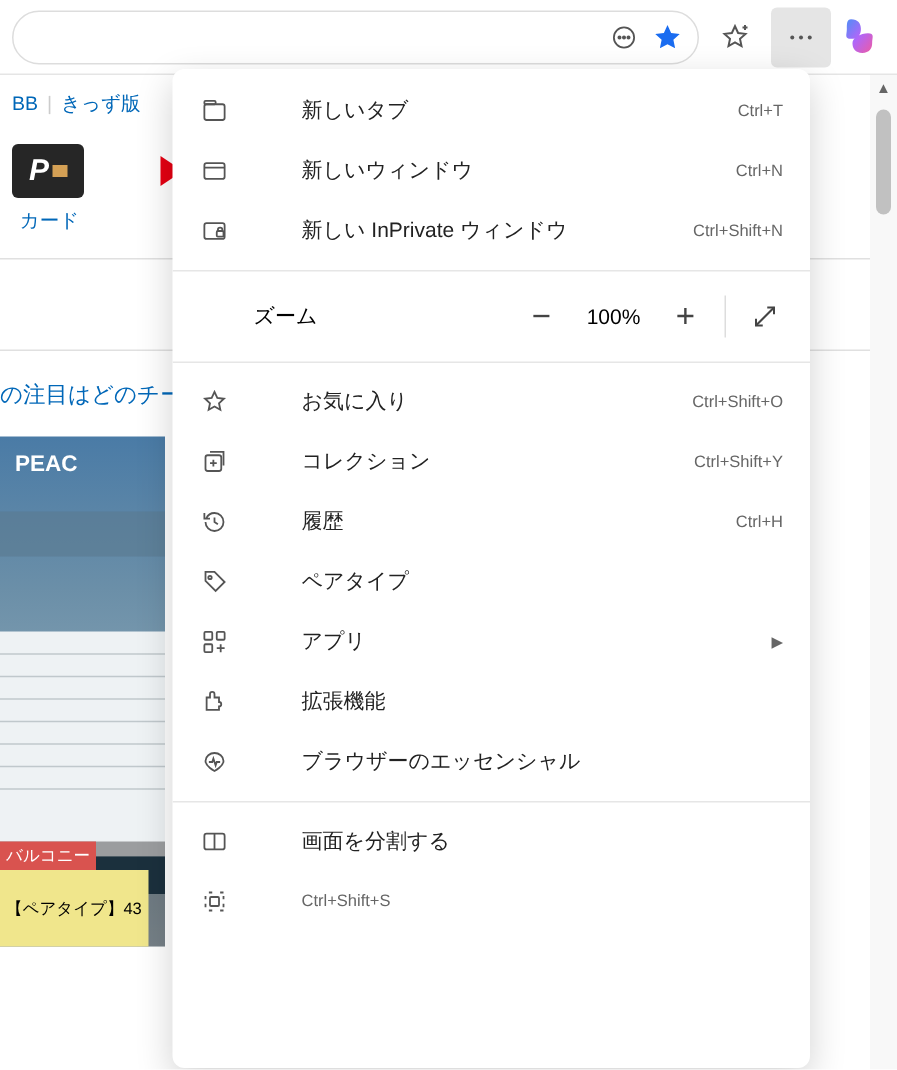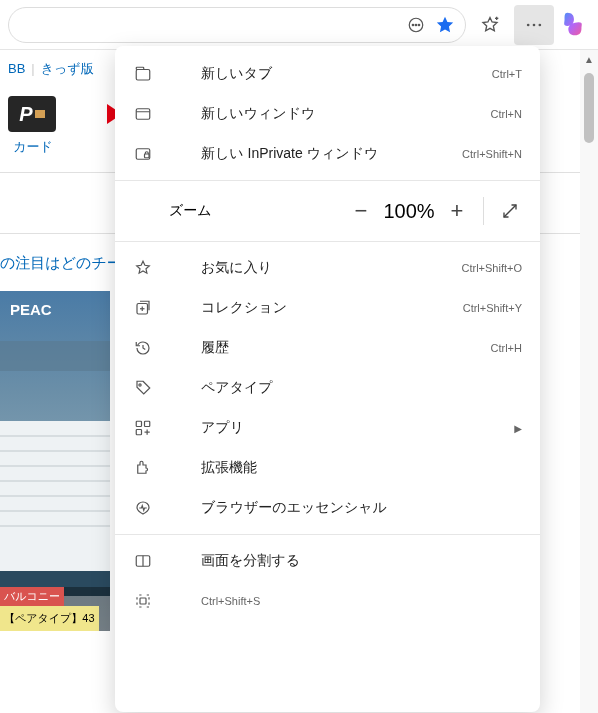--- a/index.html
+++ b/index.html
@@ -15,39 +15,39 @@
 .page-links { padding: 10px 8px; font-size: 13px; color: #0067b8; }
 .page-links span { margin: 0 6px; color: #ccc; }
 .cards { display: flex; gap: 40px; padding: 8px 0 0 8px; }
 .card { width: 50px; text-align: center; font-size: 13px; color: #0067b8; }
 .card-icon { width: 48px; height: 36px; border-radius: 4px; margin-bottom: 6px; }
 .headline { color: #0067b8; font-size: 15px; padding: 20px 0 10px 0; }
 .photo { width: 110px; height: 340px; background: linear-gradient(180deg,#4a7ba6 0%,#6b8fa8 30%,#8aa5b5 60%,#b5c5cf 100%); position: relative; margin-top: 8px; }
 .photo-label { position: absolute; top: 10px; left: 10px; color: #fff; font-size: 15px; font-weight: bold; }
 .caption { position: absolute; bottom: 0; background: rgba(0,0,0,0.35); width: 100%; font-size: 11px; }
 .caption-tag { background: #d9534f; color: #fff; padding: 2px 4px; display: inline-block; font-family: Liberation Serif, serif; }
-.caption-text { background: #f0e68c; color: #000; padding: 5px 4px; display: inline-block; }
+.caption-text { background: #f0e68c; color: #000; padding: 18px 4px; display: inline-block; }
 
 .scrollbar { position: absolute; right: 0; top: 50px; width: 18px; height: 663px; background: #f8f8f8; display: flex; flex-direction: column; align-items: center; }
 .scroll-arrow { font-size: 10px; color: #666; padding: 4px 0; cursor: pointer; }
 .scroll-thumb { width: 10px; height: 70px; background: #c1c1c1; border-radius: 5px; margin-top: 4px; }
 
 .menu { position: absolute; top: 46px; left: 115px; width: 425px; height: 666px; background: #fff; border-radius: 8px; box-shadow: 0 8px 24px rgba(0,0,0,0.18); padding: 8px 0; overflow: hidden; }
 .menu-item { display: flex; align-items: center; height: 40px; padding: 0 18px; font-size: 14px; color: #222; cursor: pointer; gap: 32px; }
 .menu-icon { width: 20px; height: 20px; margin-right: 16px; display: flex; align-items: center; justify-content: center; color: #555; flex-shrink: 0; }
 .menu-label { flex: 1; }
 .menu-shortcut { font-size: 11px; color: #666; }
 .menu-arrow { color: #666; font-size: 10px; }
 .menu-sep { height: 1px; background: #e6e6e6; margin: 6px 0; }
 
 .zoom-row { display: flex; align-items: center; height: 48px; padding: 0 10px 0 18px; font-size: 14px; }
 .zoom-row .menu-icon { margin-right: 16px; visibility: hidden; }
 .zoom-label { flex: 1; }
 .zoom-btn { width: 40px; height: 40px; display: flex; align-items: center; justify-content: center; font-size: 22px; color: #444; cursor: pointer; border-radius: 4px; }
-.zoom-val { width: 56px; text-align: center; font-size: 20px; }
+.zoom-val { width: 56px; text-align: center; font-size: 14px; }
 .zoom-divider { width: 1px; height: 28px; background: #ddd; margin: 0 6px; }
 .zoom-expand { width: 40px; height: 40px; display: flex; align-items: center; justify-content: center; cursor: pointer; }
 
 svg { display: block; }
 </style>
 </head>
 <body>
 
 <div class="toolbar">
   <div class="addressbar">

